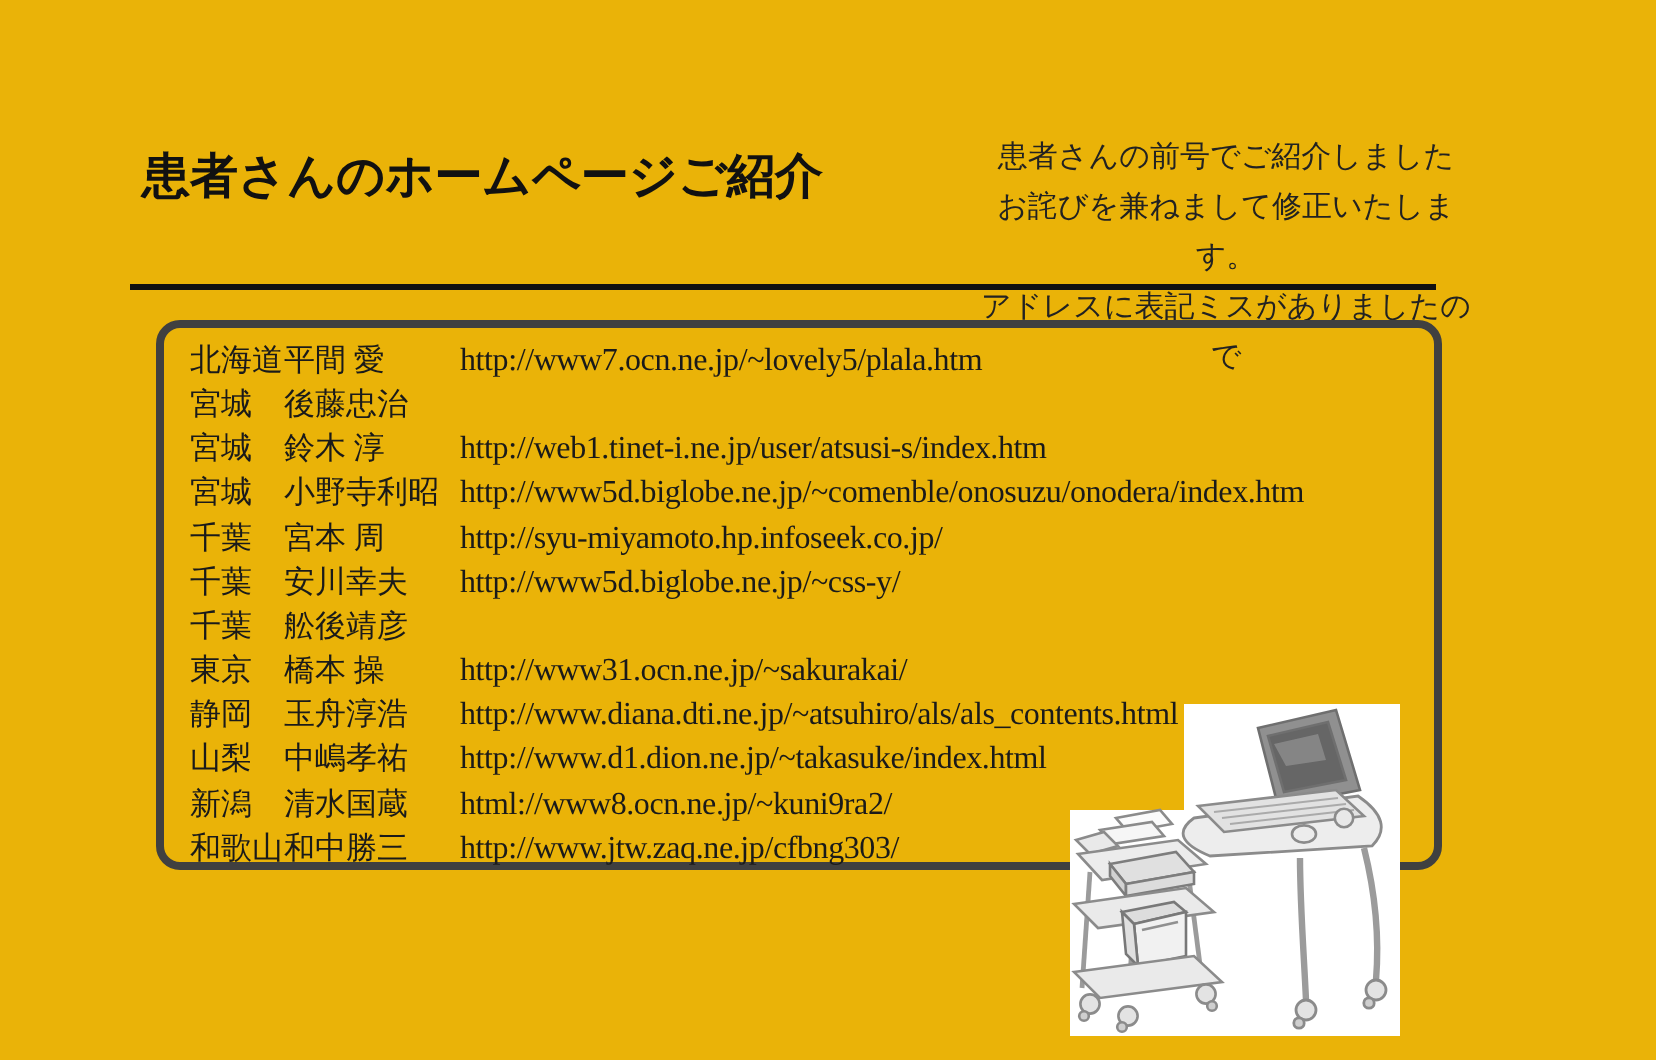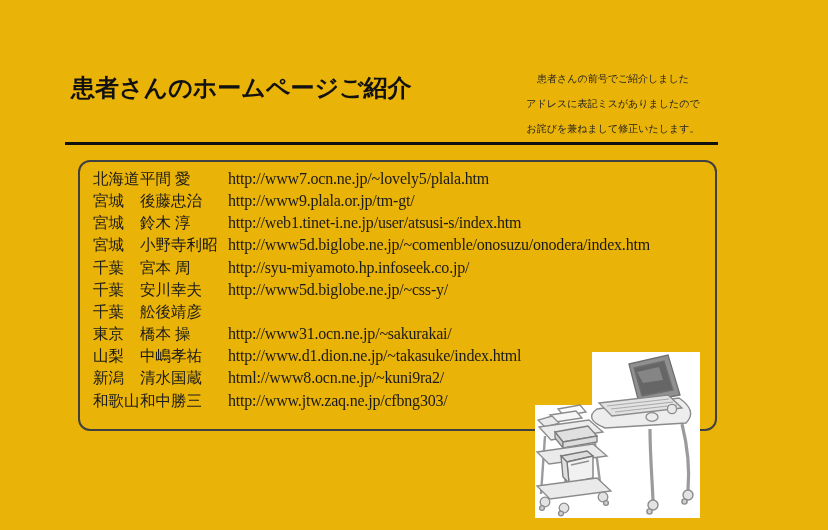--- a/index.html
+++ b/index.html
@@ -1,57 +1,56 @@
 <!DOCTYPE html>
 <html><head>
 <meta charset="utf-8">
 <style>
   html,body{margin:0;padding:0;background:#ffffff;}
   .page{position:relative;width:828px;height:530px;background:#eab308;overflow:hidden;
         font-family:"Liberation Serif",serif;color:#1a1a1a;}
   .title{position:absolute;left:71px;top:72px;font-size:24px;font-weight:bold;
          color:#111;white-space:nowrap;font-family:"Liberation Serif",serif;}
   .notice{position:absolute;left:486px;top:66px;width:254px;text-align:center;
-          font-family:"Liberation Sans",sans-serif;font-size:10px;line-height:25px;color:#222;}
+          font-family:"Liberation Sans",sans-serif;font-size:15px;line-height:25px;color:#222;}
   .rule{position:absolute;left:65px;top:142px;width:653px;height:3px;background:#111;}
   .listbox{position:absolute;left:78px;top:160px;width:635px;height:267px;
-           border:2px solid #404040;border-radius:12px;background:transparent;}
+           border:4px solid #404040;border-radius:12px;background:transparent;}
   .rows{position:absolute;left:0;top:6px;right:0;}
   .row{position:relative;height:22.16px;line-height:22.16px;font-size:15.5px;white-space:nowrap;}
   .pref{position:absolute;left:13px;}
   .pname{position:absolute;left:60px;}
   .url{position:absolute;left:148px;font-size:16px;letter-spacing:-0.2px;}
   .illus{position:absolute;left:533px;top:352px;width:172px;height:166px;z-index:5;}
 </style>
 </head>
 <body>
 
 <div class="page">
 
   <div class="title">患者さんのホームページご紹介</div>
 
   <div class="notice">
     <div>患者さんの前号でご紹介しました</div>
+    <div>お詫びを兼ねまして修正いたします。</div>
     <div>アドレスに表記ミスがありましたので</div>
-    <div>お詫びを兼ねまして修正いたします。</div>
   </div>
 
   <div class="rule"></div>
 
   <div class="listbox">
     <div class="rows">
       <div class="row">
         <span class="pref">北海道</span>
         <span class="pname">平間 愛</span>
         <span class="url">http://www7.ocn.ne.jp/~lovely5/plala.htm</span>
       </div>
       <div class="row">
         <span class="pref">宮城</span>
         <span class="pname">後藤忠治</span>
-        <span class="url">http://www9.plala.or.jp/tm-gt/</span>
       </div>
       <div class="row">
         <span class="pref">宮城</span>
         <span class="pname">鈴木 淳</span>
         <span class="url">http://web1.tinet-i.ne.jp/user/atsusi-s/index.htm</span>
       </div>
       <div class="row">
         <span class="pref">宮城</span>
         <span class="pname">小野寺利昭</span>
         <span class="url">http://www5d.biglobe.ne.jp/~comenble/onosuzu/onodera/index.htm</span>
@@ -67,20 +66,25 @@
         <span class="url">http://www5d.biglobe.ne.jp/~css-y/</span>
       </div>
       <div class="row">
         <span class="pref">千葉</span>
         <span class="pname">舩後靖彦</span>
       </div>
       <div class="row">
         <span class="pref">東京</span>
         <span class="pname">橋本 操</span>
         <span class="url">http://www31.ocn.ne.jp/~sakurakai/</span>
+      </div>
+      <div class="row">
+        <span class="pref">静岡</span>
+        <span class="pname">玉舟淳浩</span>
+        <span class="url">http://www.diana.dti.ne.jp/~atsuhiro/als/als_contents.html</span>
       </div>
       <div class="row">
         <span class="pref">山梨</span>
         <span class="pname">中嶋孝祐</span>
         <span class="url">http://www.d1.dion.ne.jp/~takasuke/index.html</span>
       </div>
       <div class="row">
         <span class="pref">新潟</span>
         <span class="pname">清水国蔵</span>
         <span class="url">html://www8.ocn.ne.jp/~kuni9ra2/</span>

